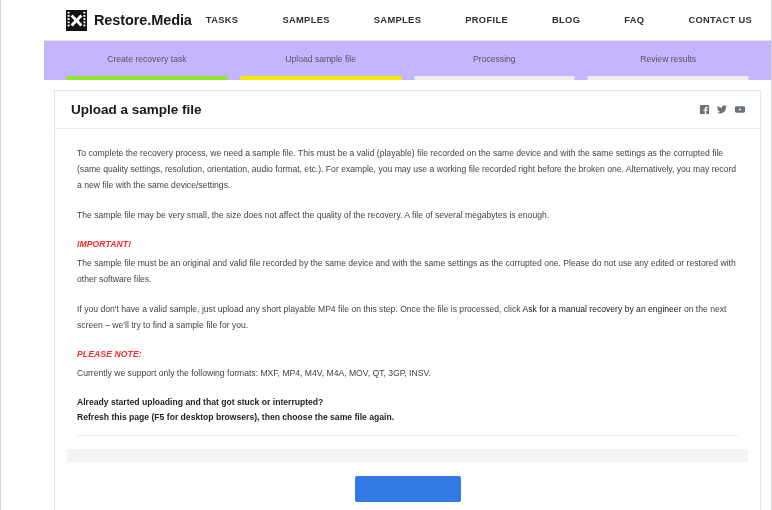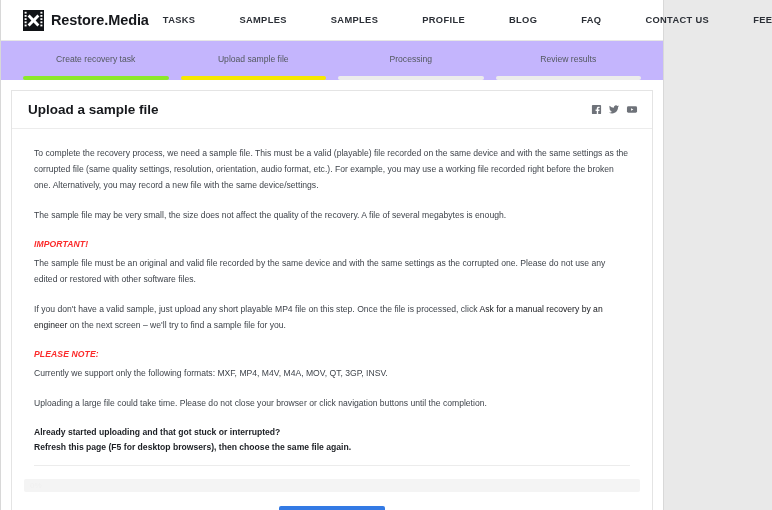--- a/index.html
+++ b/index.html
@@ -7,26 +7,27 @@
   html, body {
     width: 772px;
     height: 510px;
     background: #e9e9e9;
     font-family: "Liberation Sans", sans-serif;
     overflow: hidden;
   }
 
   .page {
     position: relative;
-    width: 664px;
+    width: 772px;
     height: 510px;
     background: #ffffff;
     border: 1px solid #d8d8d8;
     border-top: none;
     border-bottom: none;
+    padding-left: 43px;
   }
 
   
   .navbar {
     height: 41px;
     background: #ffffff;
     border-bottom: 1px solid #e6e6e6;
     display: flex;
     align-items: center;
     padding: 0 22px 0 22px;
@@ -291,21 +292,20 @@
       <div class="p">The sample file may be very small, the size does not affect the quality of the recovery. A file of several megabytes is enough.</div>
 
       <div class="notice">IMPORTANT!</div>
       <div class="p">The sample file must be an original and valid file recorded by the same device and with the same settings as the corrupted one. Please do not use any edited or restored with other software files.</div>
 
       <div class="p"><span>If you don't have a valid sample, just upload any short playable MP4 file on this step. Once the file is processed, click </span><b>Ask for a manual recovery by an engineer</b><span> on the next screen – we'll try to find a sample file for you.</span></div>
 
       <div class="notice">PLEASE NOTE:</div>
       <div class="p">Currently we support only the following formats: MXF, MP4, M4V, M4A, MOV, QT, 3GP, INSV.</div>
 
-      <div class="p">Uploading a large file could take time. Please do not close your browser or click navigation buttons until the completion.</div>
 
       <div class="p bold-block tight">
         <div>Already started uploading and that got stuck or interrupted?</div>
         <div>Refresh this page (F5 for desktop browsers), then choose the same file again.</div>
       </div>
 
     </div>
 
     <div class="divider"></div>
 

